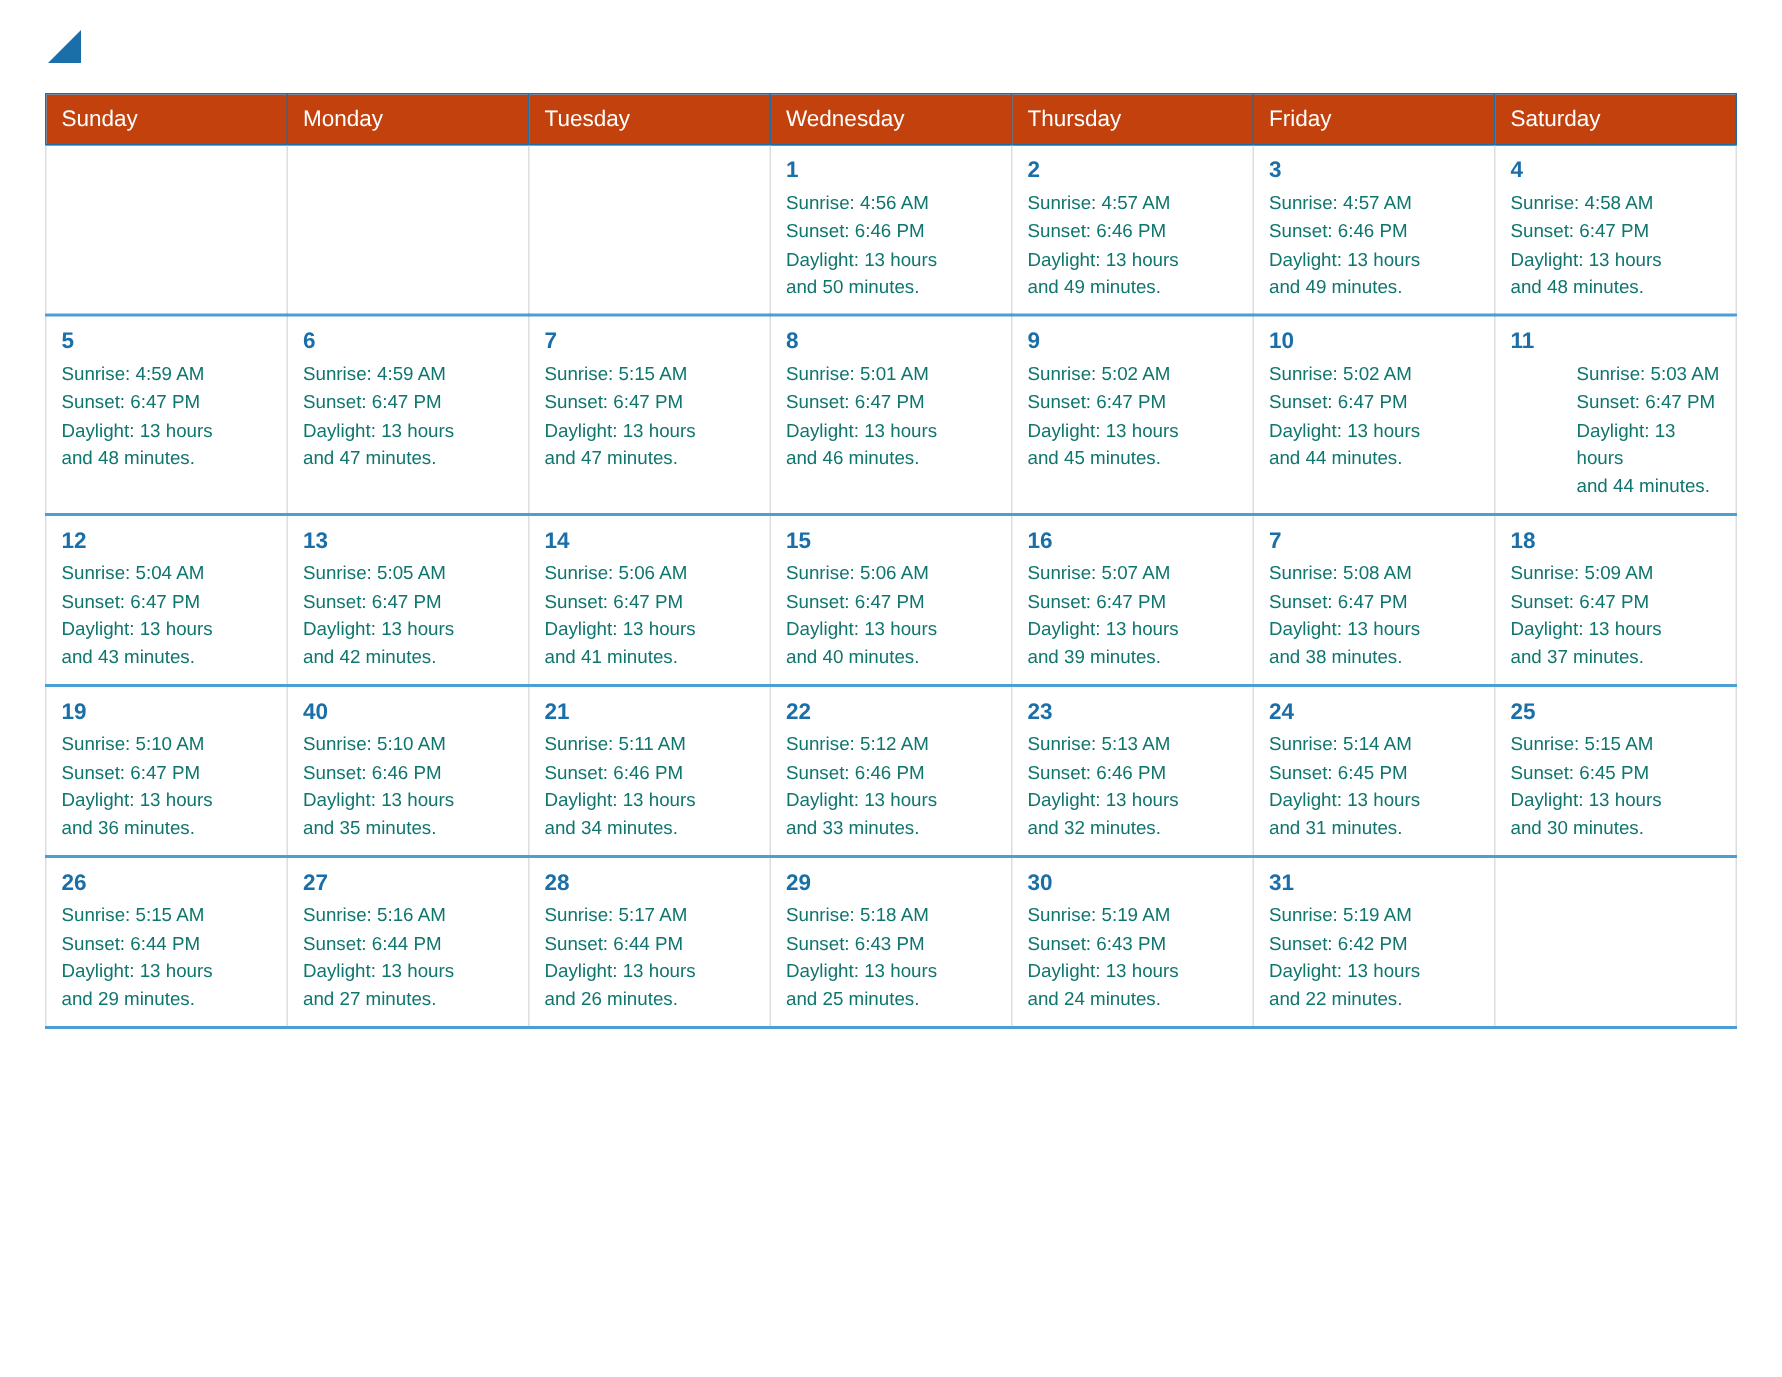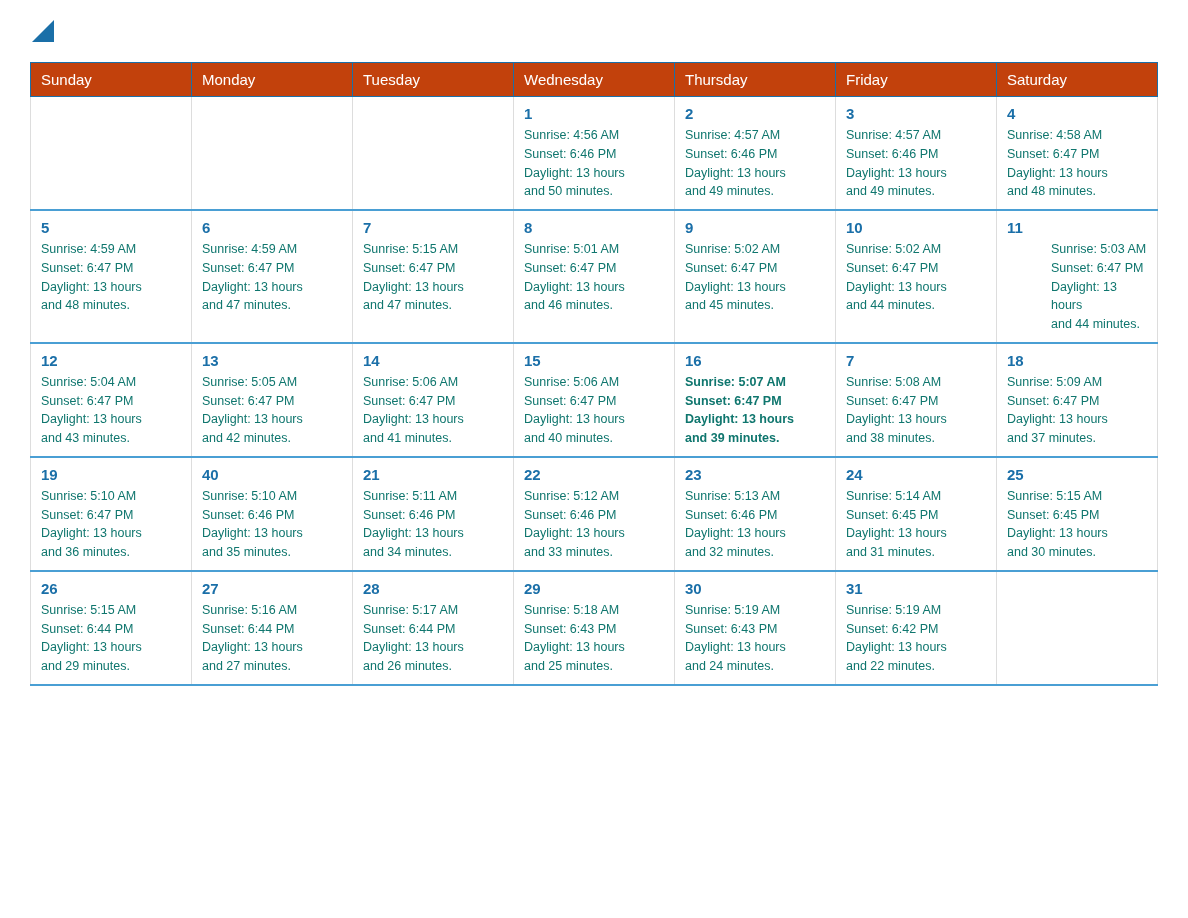--- a/index.html
+++ b/index.html
@@ -234,21 +234,21 @@
         </td>
         <td>
           <span class="day-number">15</span>
           <div class="day-info" style="white-space: pre-line;">Sunrise: 5:06 AM
 Sunset: 6:47 PM
 Daylight: 13 hours
 and 40 minutes.</div>
         </td>
         <td>
           <span class="day-number">16</span>
-          <div class="day-info" style="white-space: pre-line; font-weight: bold;">Sunrise: 5:07 AM
+          <div class="day-info" style="white-space: pre-line;">Sunrise: 5:07 AM
 Sunset: 6:47 PM
 Daylight: 13 hours
 and 39 minutes.</div>
         </td>
         <td>
           <span class="day-number">7</span>
           <div class="day-info" style="white-space: pre-line;">Sunrise: 5:08 AM
 Sunset: 6:47 PM
 Daylight: 13 hours
 and 38 minutes.</div>

